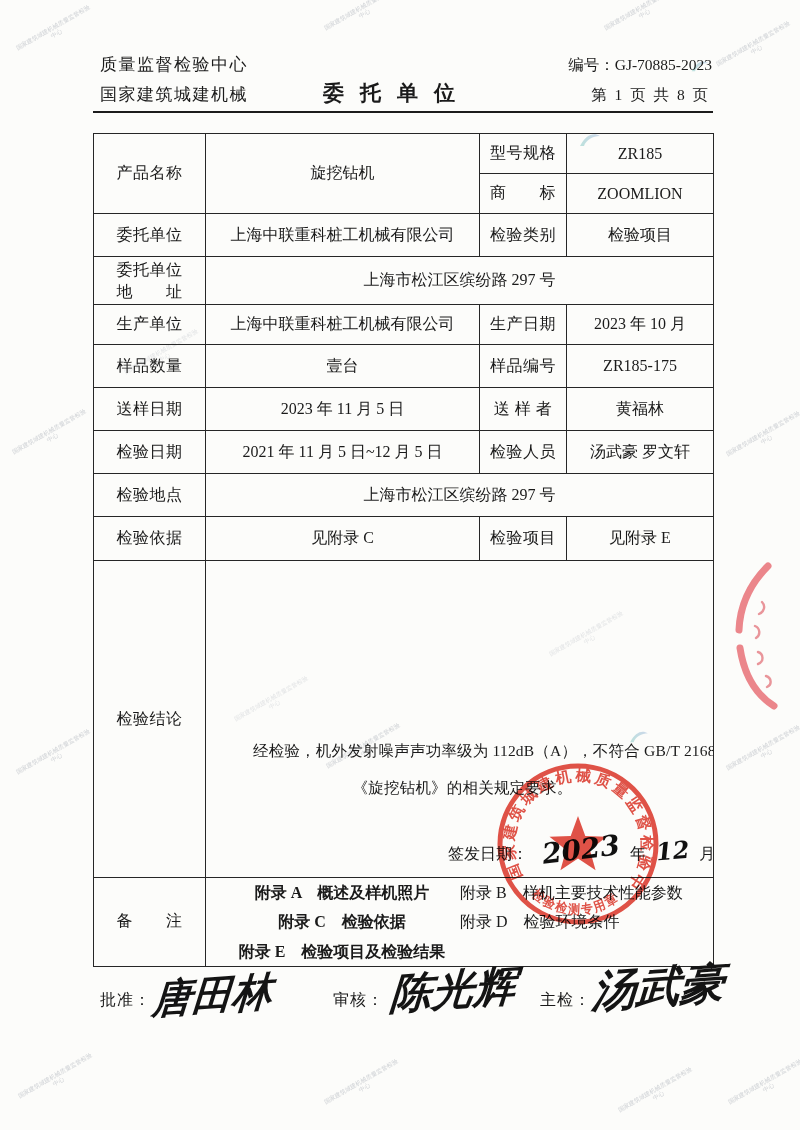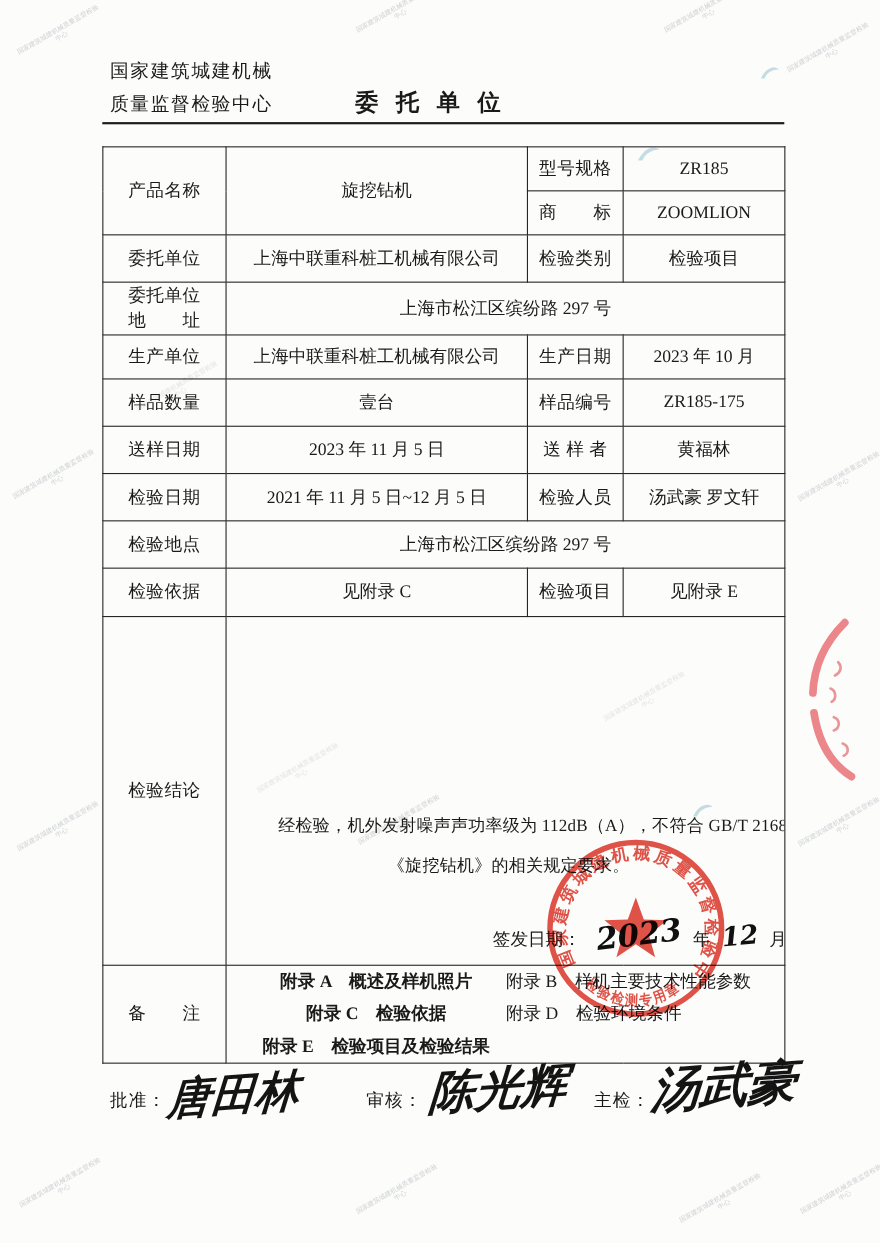--- a/index.html
+++ b/index.html
@@ -97,25 +97,27 @@
     <defs>
         <linearGradient id="sw3" x1="0" y1="1" x2="1" y2="0">
       <stop offset="0" stop-color="#7ec8c0"></stop>
           <stop offset="1" stop-color="#9bb4d8"></stop>
         </linearGradient>
       </defs>
     <path d="M2,16 C8,4 16,2 22,6 C15,6 8,10 6,16 Z" fill="url(#sw3)"></path>
   </svg>
 
   <div class="org">
+    <div>质量监督检验中心</div>
     <div>国家建筑城建机械</div>
-    <div>质量监督检验中心</div>
   </div>
   <div class="report-title">委托单位</div>
   <div class="hdr-right">
+    <div>编号：GJ-70885-2023</div>
+    <div class="pageinfo">第 1 页  共 8 页</div>
   </div>
   <div class="hdr-rule"></div>
 
   <table class="rpt">
     <colgroup>
         <col style="width:112px">
         <col style="width:274px">
         <col style="width:87px">
         <col style="width:147px">
       </colgroup>

